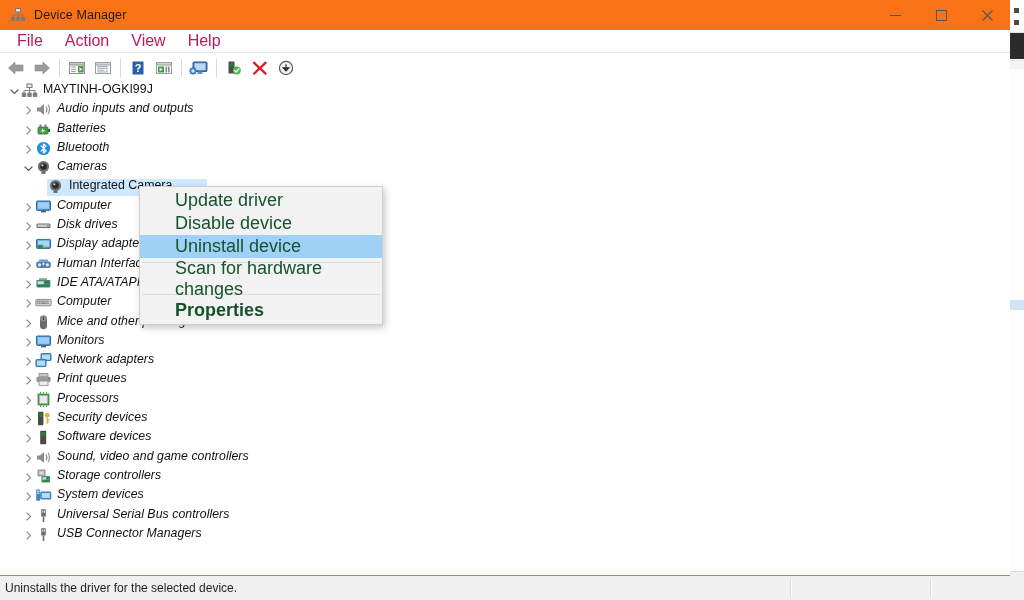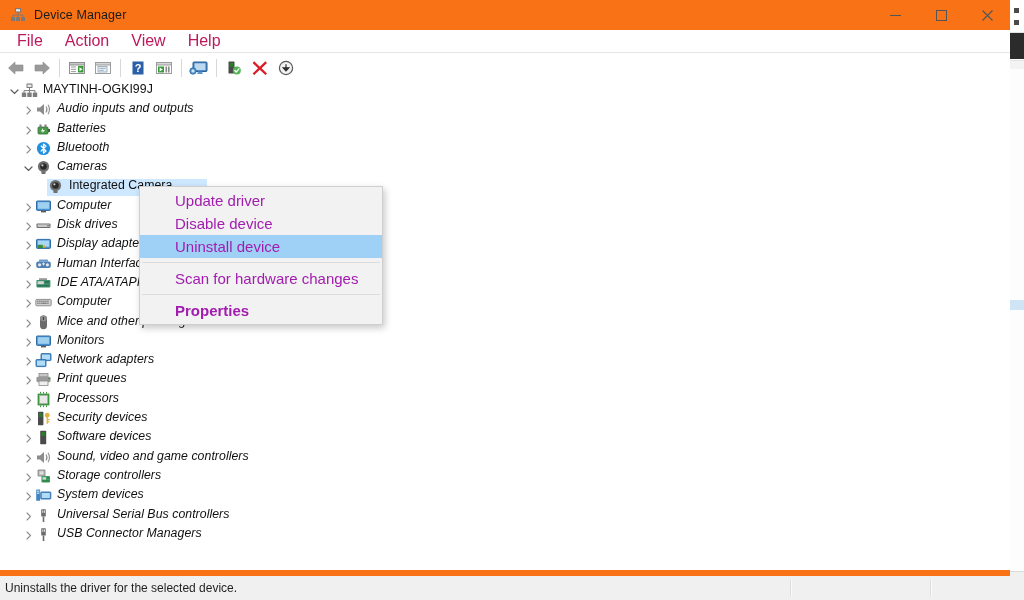--- a/index.html
+++ b/index.html
@@ -48,28 +48,28 @@
   .tw-arrow svg{display:block;}
   .tw-ico{width:17px;height:17px;flex:0 0 auto;position:relative;margin-right:5px;}
   .tw-lbl{font-size:12.3px;color:#101010;letter-spacing:.05px;}
   .lvl0{padding-left:8px;}
   .lvl1{padding-left:22px;font-style:italic;}
   .lvl2{padding-left:47px;}
   .trow.sel .selbox{position:absolute;left:47px;top:1px;height:17px;background:#cde8ff;z-index:0;}
   .trow.sel .tw-ico,.trow.sel .tw-lbl{position:relative;z-index:1;}
 
   
-  .statusbar{position:absolute;left:0;bottom:0;width:1010px;height:24px;background:#f0f0f0;border-top:6px solid #f97316;display:flex;align-items:center;}
+  .statusbar{position:absolute;left:0;bottom:0;width:1010px;height:24px;background:#f0f0f0;border-top:1px solid #f97316;display:flex;align-items:center;}
   .status-txt{font-size:12px;color:#1f1f1f;padding-left:5px;}
   .st-div{position:absolute;top:3px;width:1px;height:18px;background:#dedede;border-right:1px solid #fafafa;}
 
   
   .ctxmenu{position:absolute;left:139px;top:186px;width:242px;background:#f2f2f2;border:1px solid #cfcfcf;
            box-shadow:2px 3px 7px rgba(0,0,0,.22);padding:2px 0;z-index:50;}
-  .ctxitem{height:23px;display:flex;align-items:center;padding-left:35px;font-size:15px;color:#a21caf;cursor:default;}
+  .ctxitem{height:23px;display:flex;align-items:center;padding-left:35px;font-size:18px;color:#14532d;cursor:default;}
   .ctxitem.hl{background:#9fd1f7;}
   .ctxitem.bold{font-weight:bold;}
   .ctxsep{height:1px;background:#dcdcdc;margin:4px 2px 4px 2px;}
 </style>
 </head>
 <body>
 
 <div class="app">
 
   <div class="bg-sliver">

